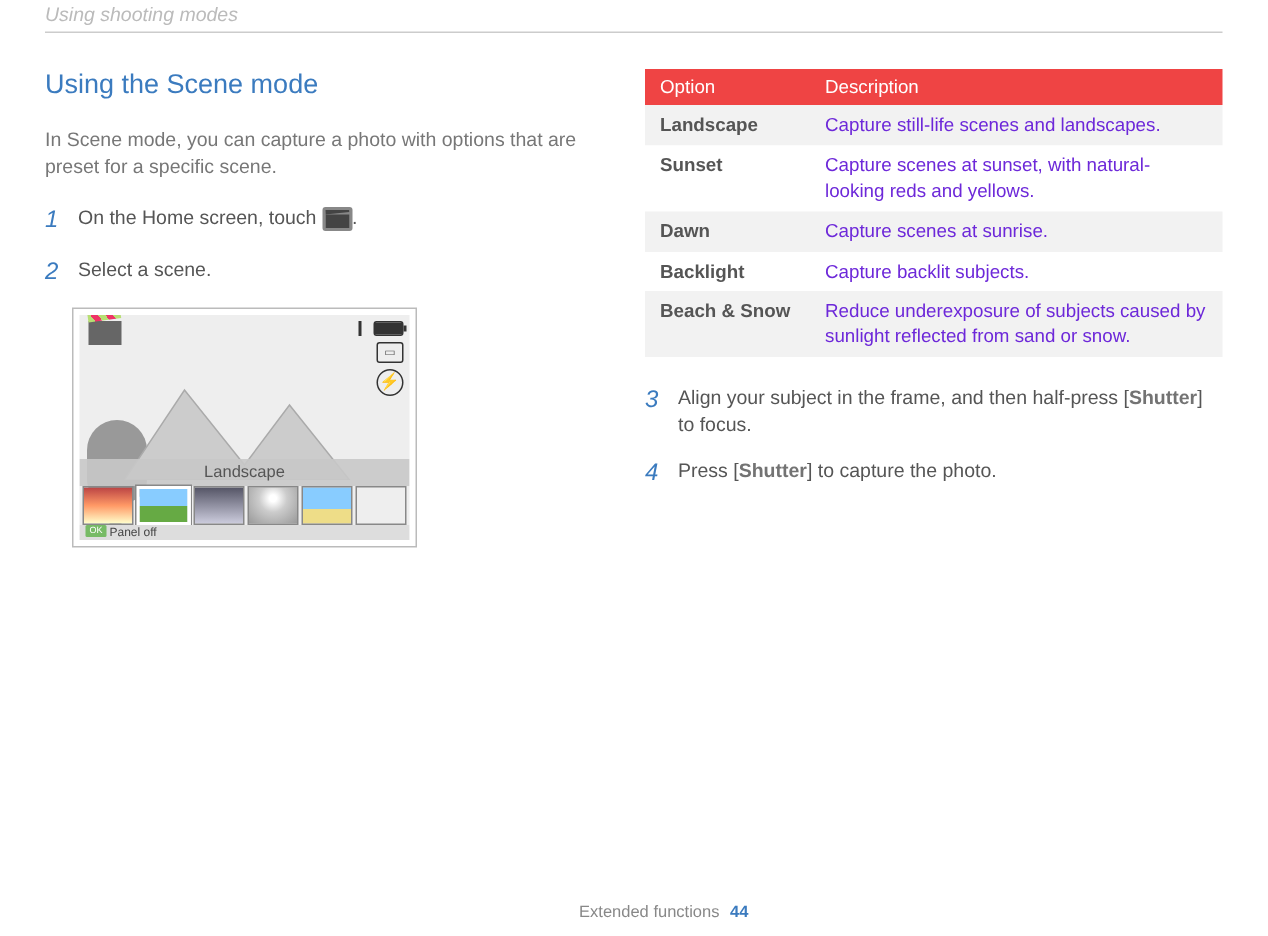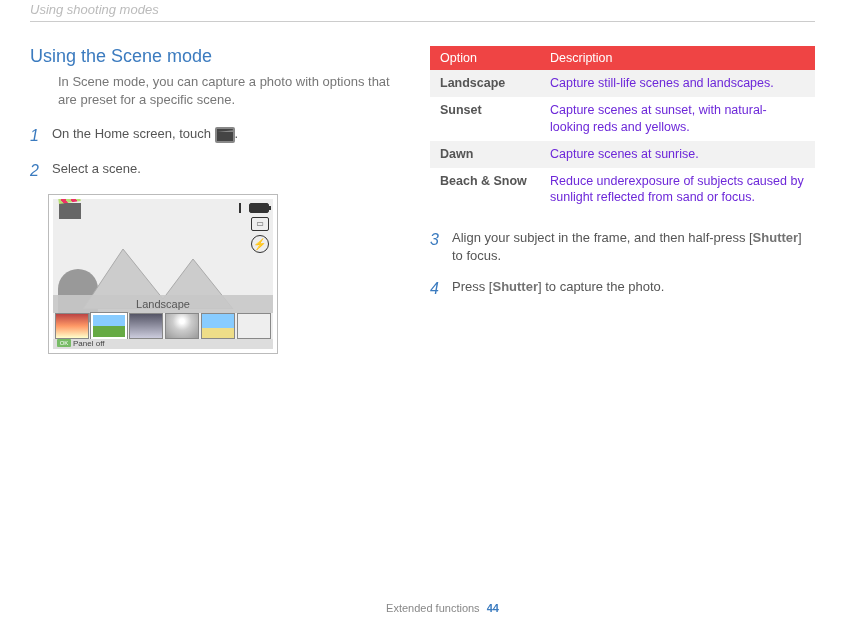--- a/index.html
+++ b/index.html
@@ -25,28 +25,27 @@
     display: flex;
     gap: 40px;
     margin-top: 24px;
   }
   .col-left { width: 360px; }
   .col-right { flex: 1; }
   .section-title {
     color: #3b7bbf;
     font-size: 18px;
     font-weight: normal;
-    margin-bottom: 6px;
+    margin-bottom: 17px;
   }
   .intro-text {
     color: #777;
     font-size: 13px;
     line-height: 1.4;
     margin-bottom: 16px;
-    margin-left: 28px;
   }
   .step {
     display: flex;
     align-items: flex-start;
     gap: 8px;
     margin-bottom: 12px;
     color: #555;
     font-size: 13px;
     line-height: 1.4;
   }
@@ -342,22 +341,26 @@
           </tr>
         <tr>
             <td class="option-cell">Sunset</td>
             <td>Capture scenes at sunset, with natural-looking reds and yellows.</td>
           </tr>
         <tr>
             <td class="option-cell">Dawn</td>
             <td>Capture scenes at sunrise.</td>
           </tr>
         <tr>
+            <td class="option-cell">Backlight</td>
+            <td>Capture backlit subjects.</td>
+          </tr>
+        <tr>
             <td class="option-cell">Beach &amp; Snow</td>
-            <td>Reduce underexposure of subjects caused by sunlight reflected from sand or focus.</td>
+            <td>Reduce underexposure of subjects caused by sunlight reflected from sand or snow.</td>
           </tr>
       </tbody>
     </table>
 
     <div style="height:18px"></div>
 
     <div class="step">
       <span class="num">3</span>
       <span>
         <span>Align your subject in the frame, and then half-press [</span><span class="bold">Shutter</span><span>] to focus.</span>

